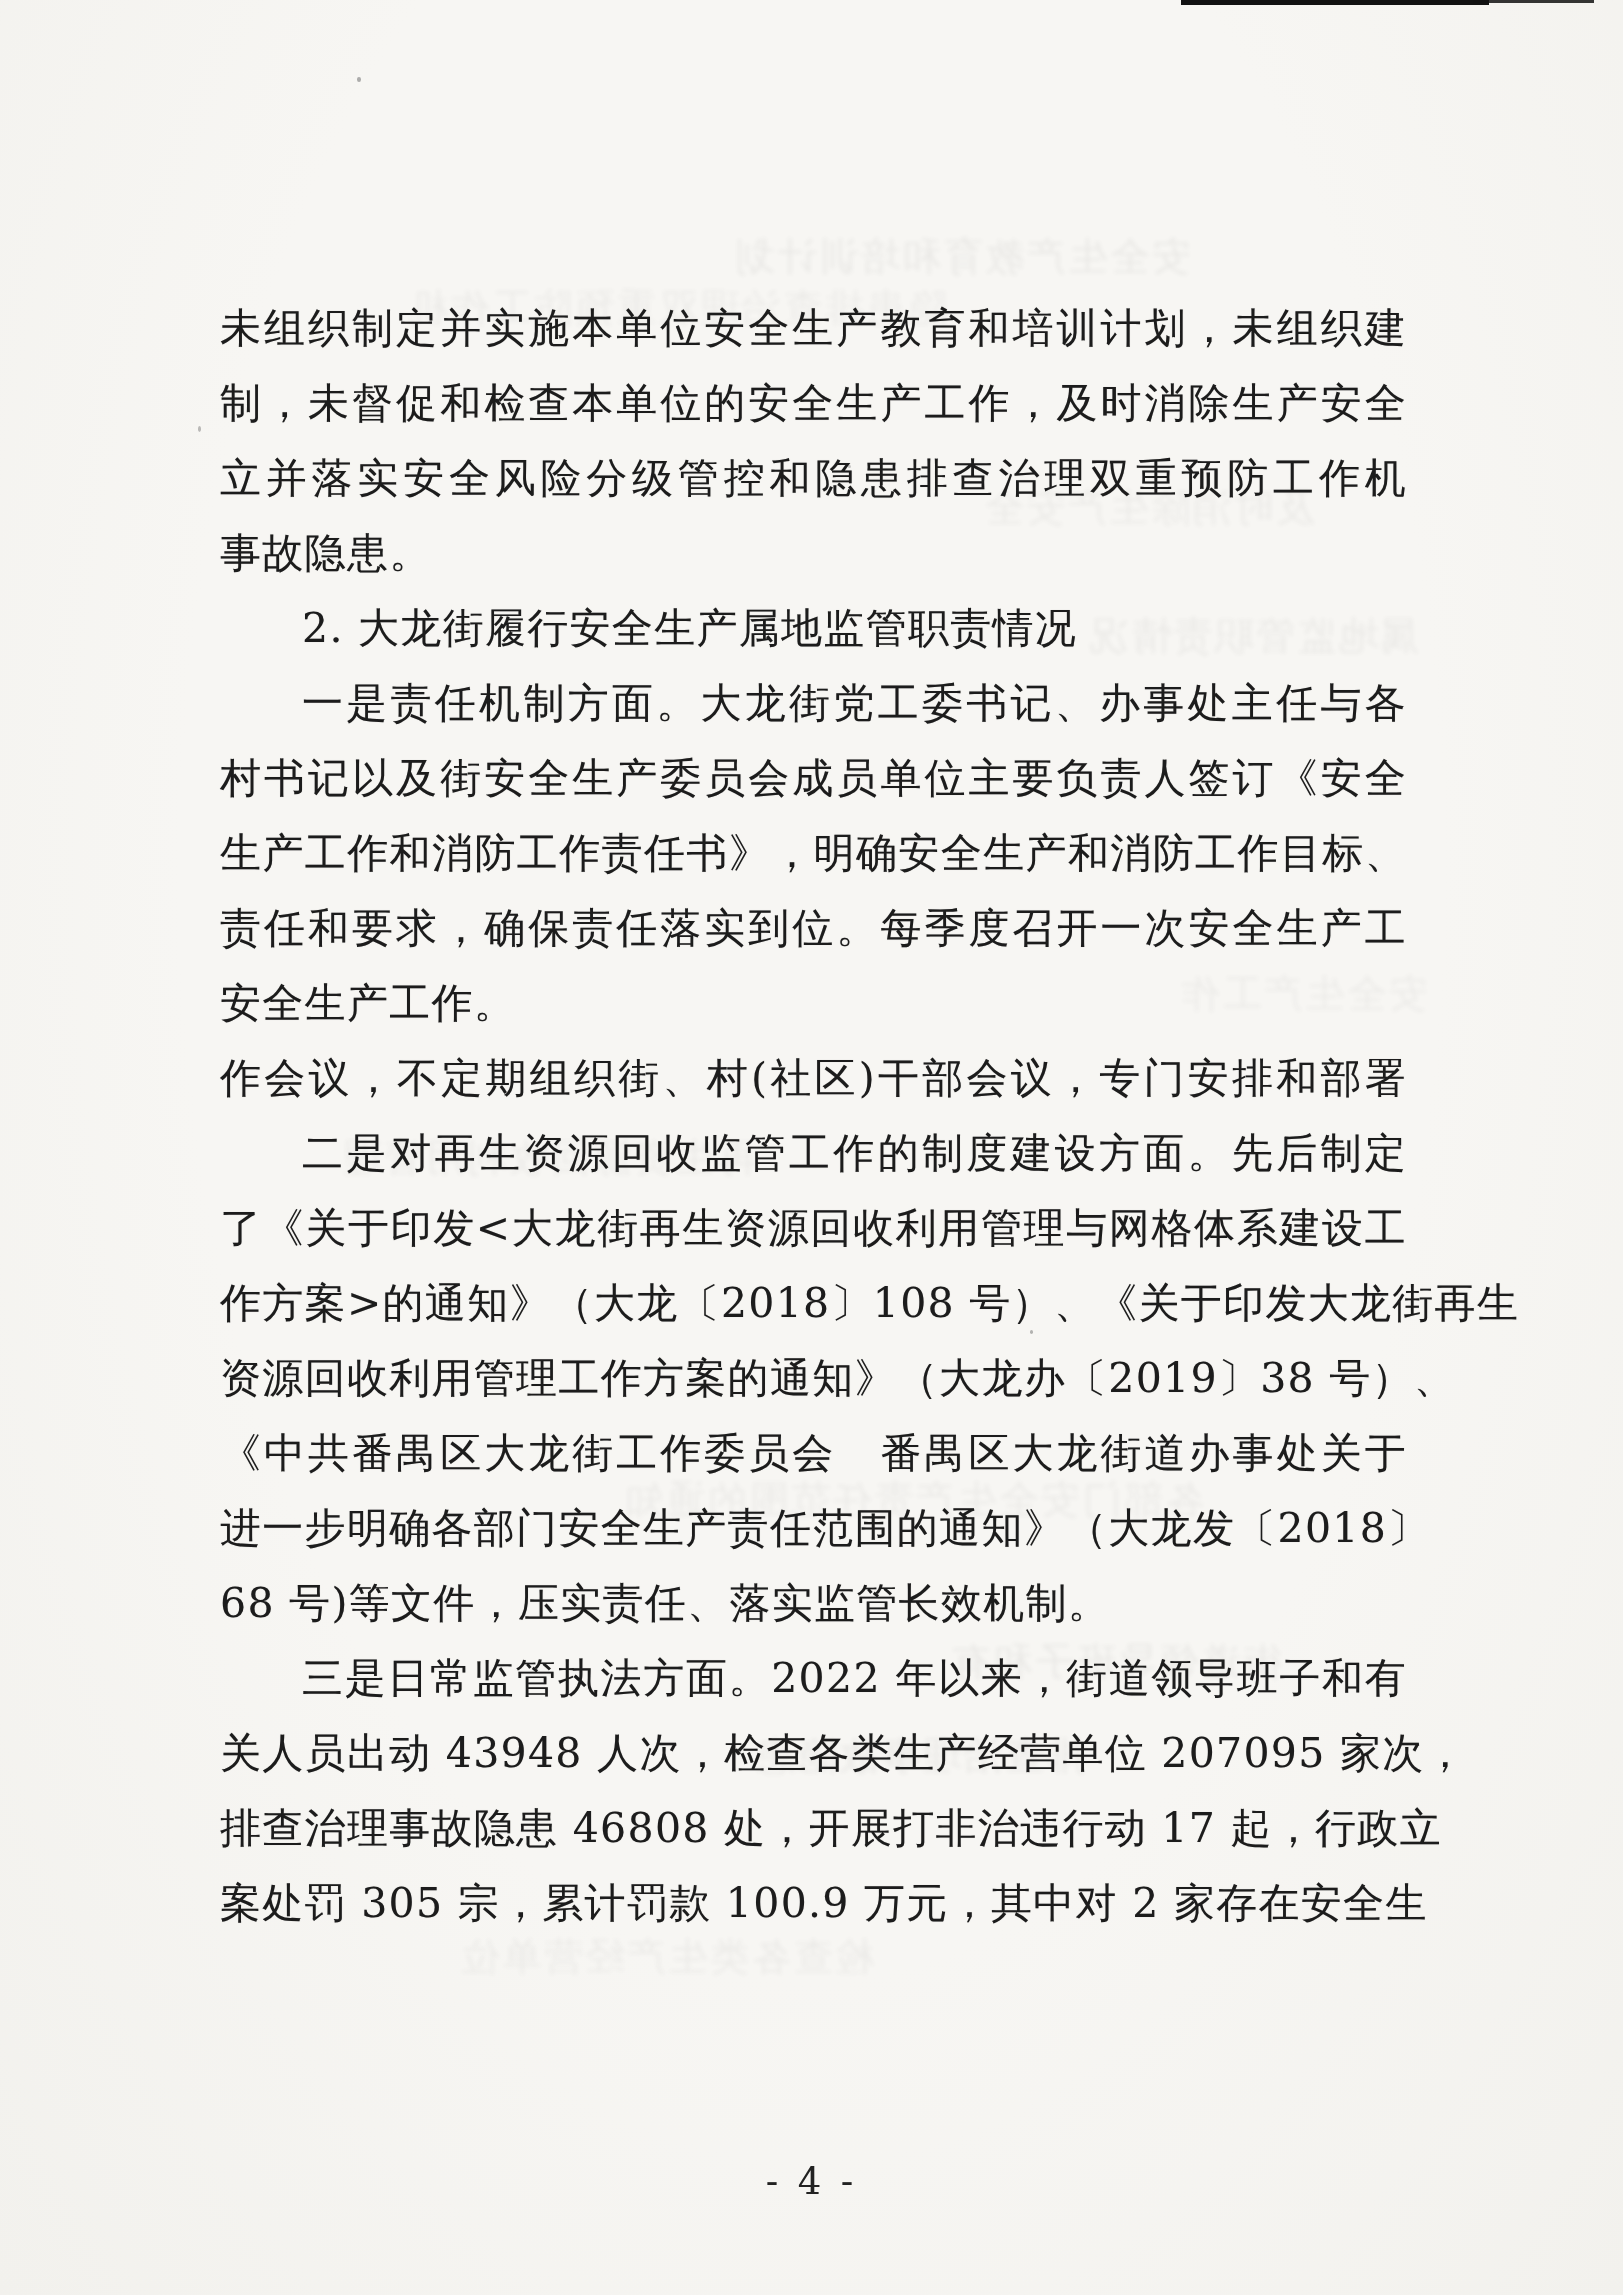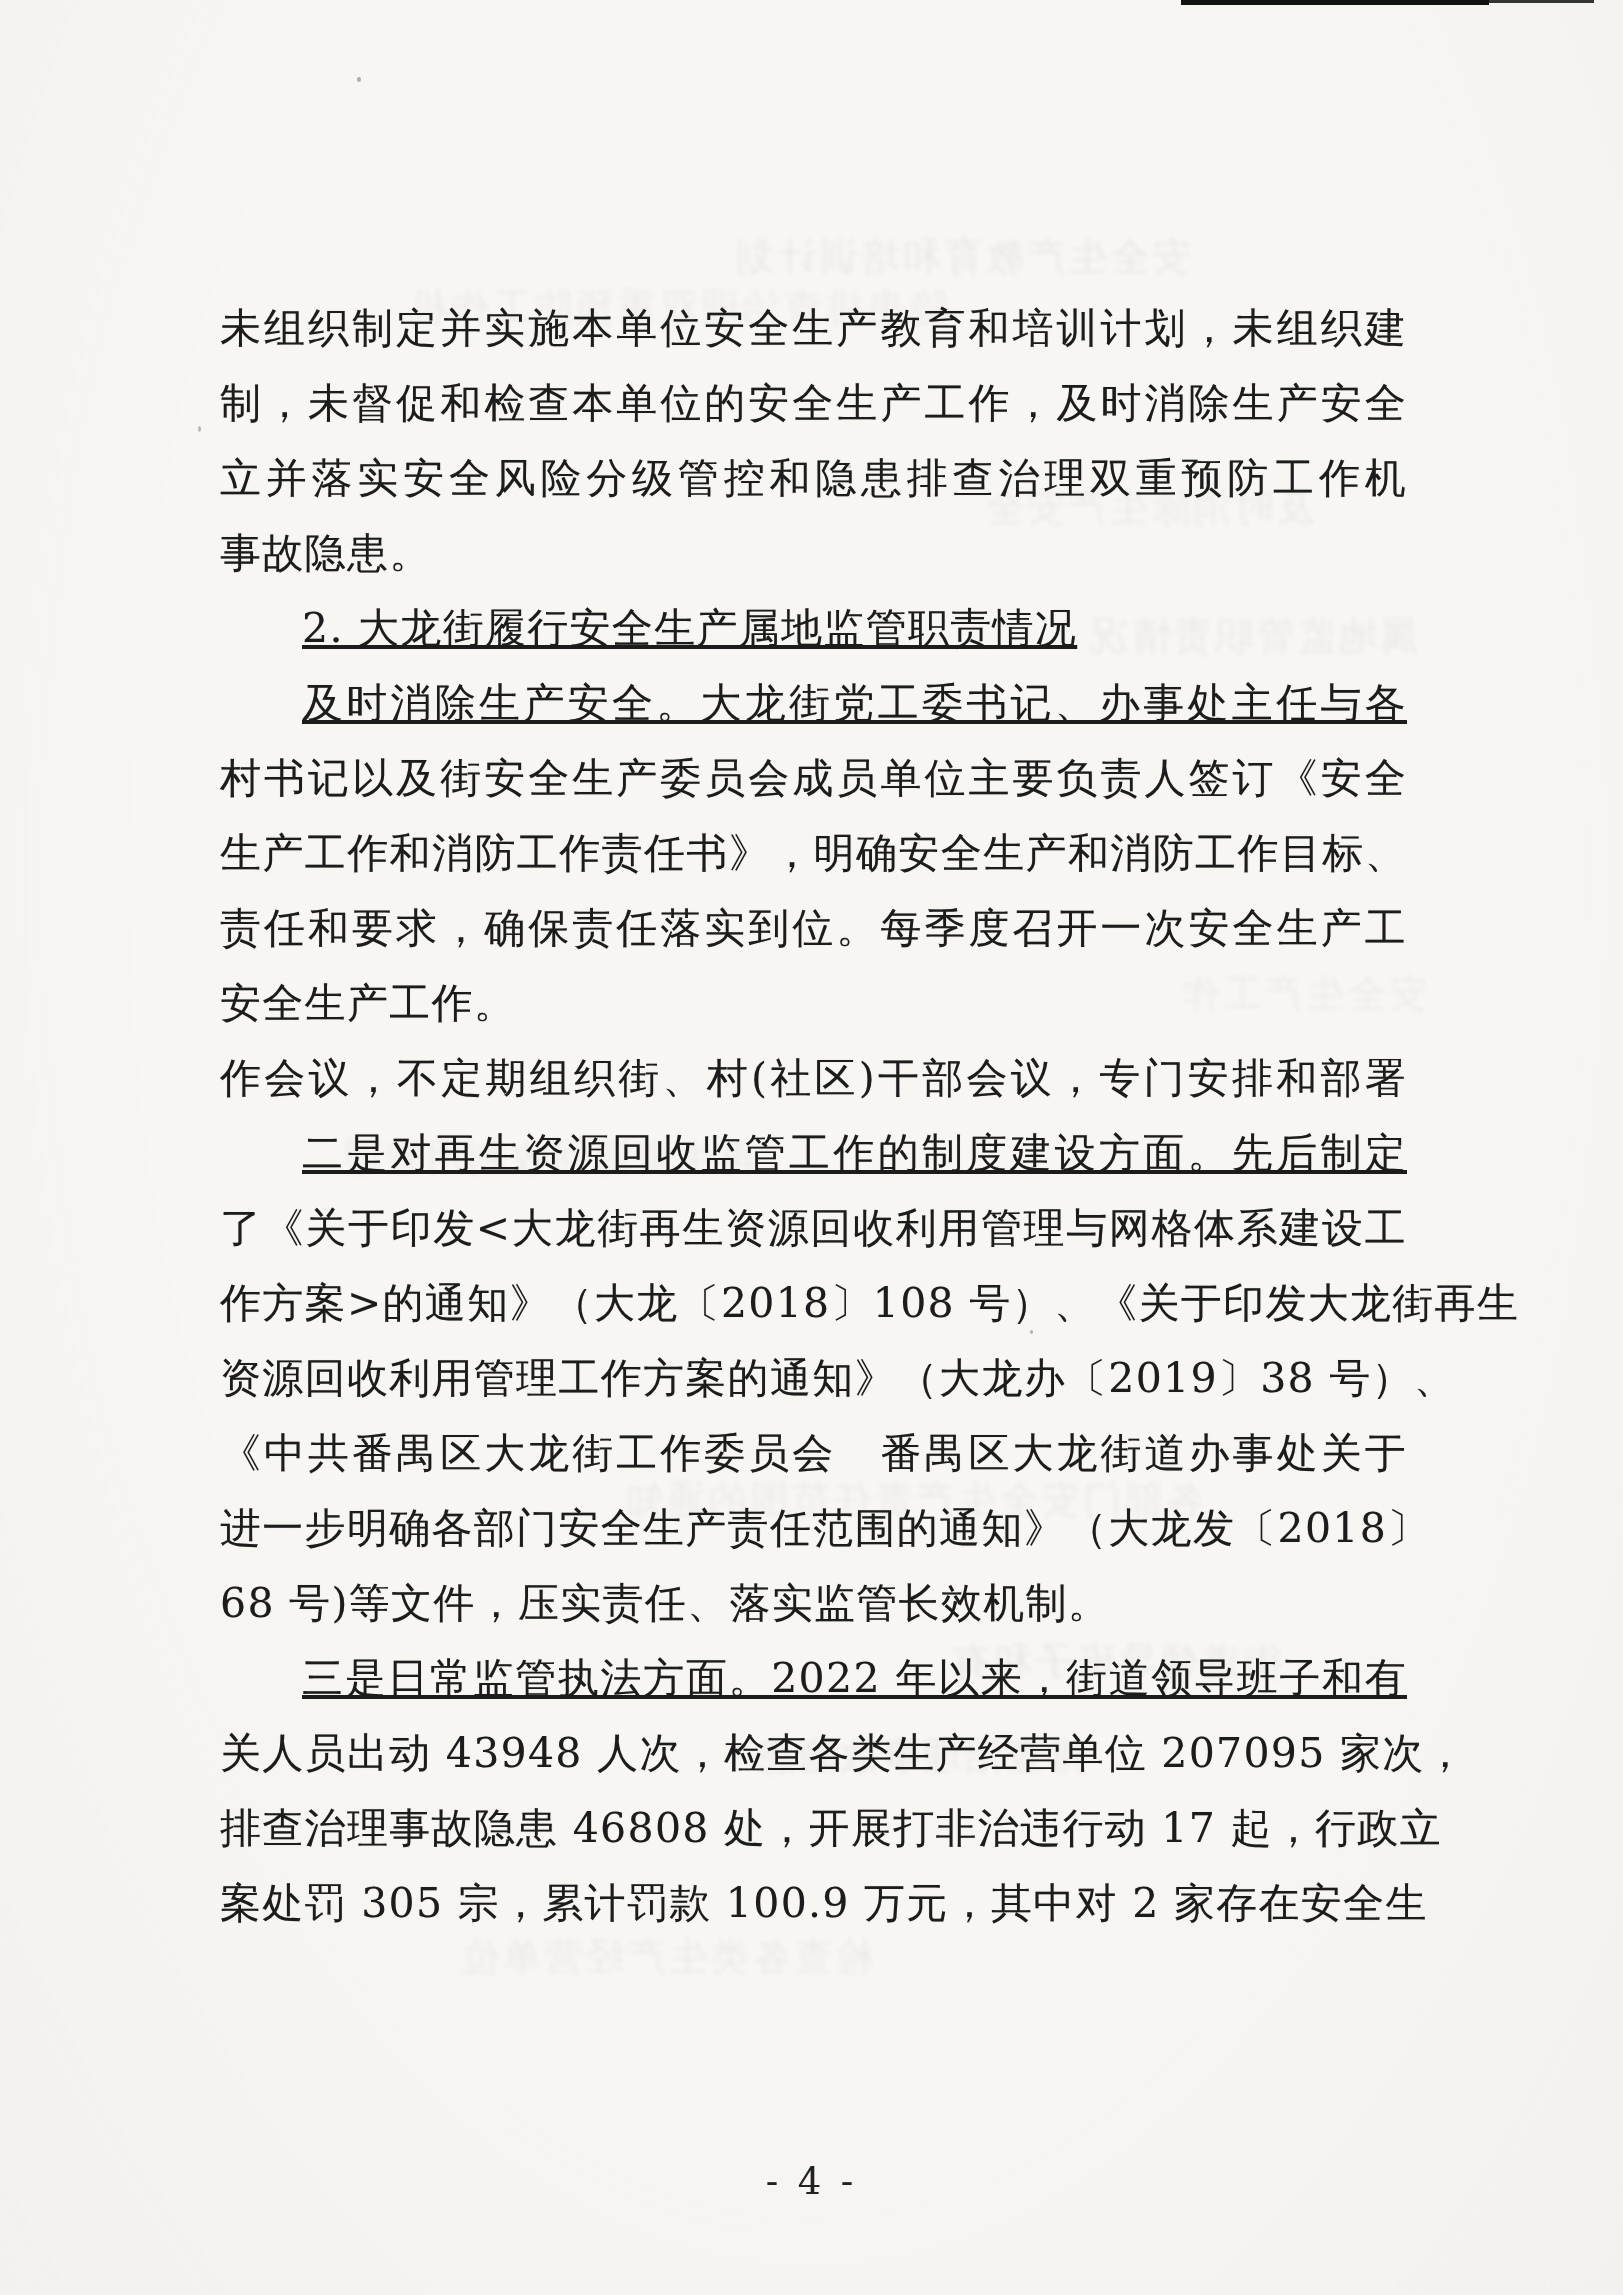--- a/index.html
+++ b/index.html
@@ -38,21 +38,21 @@
     font-size: 41px;
     letter-spacing: 1.3px;
     white-space: nowrap;
     color: #1c1c1c;
     text-shadow: 0 0 0.7px rgba(20,20,20,.35);
   }
   .line.justify {
     text-align: justify;
     text-align-last: justify;
   }
-  .line.indent { padding-left: 82px; text-decoration: underline; }
+  .line.indent { padding-left: 82px; }
 
   
   .page-number {
     position: absolute;
     left: 0;
     right: 0;
     top: 2159px;
     height: 46px;
     line-height: 46px;
     text-align: center;
@@ -110,21 +110,21 @@
       <div class="ghost" style="left: 753px; top: 1729px; opacity: 0.065;">排查治理事故隐患</div>
       <div class="ghost" style="left: 458px; top: 1930px; opacity: 0.06;">检查各类生产经营单位</div>
     </div>
 
   <div class="text-block" id="lines-container">
       <div class="line justify">未组织制定并实施本单位安全生产教育和培训计划，未组织建</div>
       <div class="line justify">制，未督促和检查本单位的安全生产工作，及时消除生产安全</div>
       <div class="line justify">立并落实安全风险分级管控和隐患排查治理双重预防工作机</div>
       <div class="line">事故隐患。</div>
       <div class="line indent">2. 大龙街履行安全生产属地监管职责情况</div>
-      <div class="line justify indent">及时消除生产安全。大龙街党工委书记、办事处主任与各</div>
+      <div class="line justify indent">一是责任机制方面。大龙街党工委书记、办事处主任与各</div>
       <div class="line justify">村书记以及街安全生产委员会成员单位主要负责人签订《安全</div>
       <div class="line justify">生产工作和消防工作责任书》，明确安全生产和消防工作目标、</div>
       <div class="line justify">责任和要求，确保责任落实到位。每季度召开一次安全生产工</div>
       <div class="line">安全生产工作。</div>
       <div class="line justify">作会议，不定期组织街、村(社区)干部会议，专门安排和部署</div>
       <div class="line justify indent">二是对再生资源回收监管工作的制度建设方面。先后制定</div>
       <div class="line justify">了《关于印发&lt;大龙街再生资源回收利用管理与网格体系建设工</div>
       <div class="line justify">作方案&gt;的通知》（大龙〔2018〕108 号）、《关于印发大龙街再生</div>
       <div class="line justify">资源回收利用管理工作方案的通知》（大龙办〔2019〕38 号）、</div>
       <div class="line justify">《中共番禺区大龙街工作委员会　番禺区大龙街道办事处关于</div>

